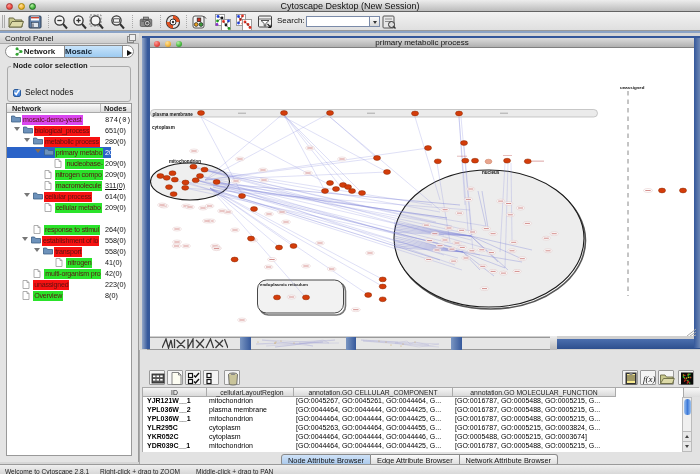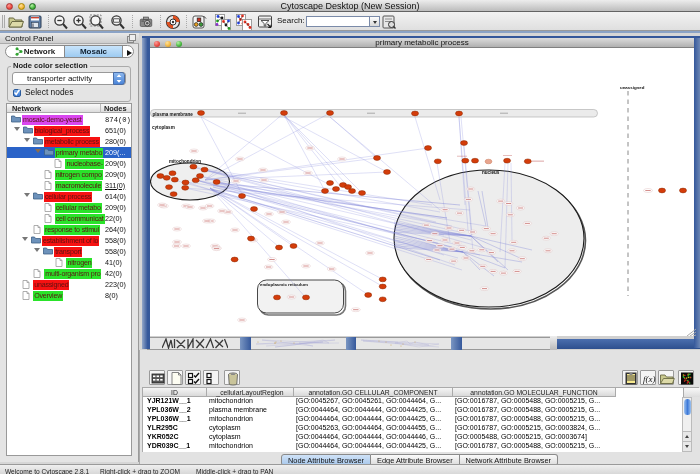--- a/index.html
+++ b/index.html
@@ -137,38 +137,29 @@
   </div>
 
   <div class="abs" style="left:5px;top:12px;width:129px;height:13px;background:#fff;border:1px solid #8a8a8a;border-radius:7px;overflow:hidden;">
     <div class="abs" style="left:0;top:0;width:58px;height:13px;font-size:8px;font-weight:bold;line-height:12px;text-align:center;color:#222;">
       <svg width="8" height="9" viewBox="0 0 8 9" style="vertical-align:-1.5px;margin-right:1px;">
           <circle cx="2" cy="1.8" r="1.5" fill="#3a3"></circle>
           <circle cx="6" cy="4.5" r="1.5" fill="#3a3"></circle>
           <circle cx="2" cy="7.2" r="1.5" fill="#3a3"></circle>
           <path d="M2 1.8 L6 4.5 L2 7.2" stroke="#383" fill="none" stroke-width="0.7"></path>
         </svg>Network</div>
-    <div class="abs" style="left:58px;top:0;width:58px;height:13px;background:#addafc;background:linear-gradient(#c8e4fb,#95c6ef);font-size:8px;font-weight:bold;line-height:12px;text-align:center;color:#123;border-left:1px solid #8a8a8a;">Mosaic</div>
+    <div class="abs" style="left:58px;top:0;width:58px;height:13px;background:#addafc;background:linear-gradient(#c8e4fb,#95c6ef);font-size:8px;font-weight:bold;line-height:12px;text-align:left;color:#123;border-left:1px solid #8a8a8a;">Mosaic</div>
     <div class="abs" style="left:116px;top:0;width:13px;height:13px;border-left:1px solid #8a8a8a;">
       <div style="width:0;height:0;margin:3.5px 0 0 4px;border-top:3px solid transparent;border-bottom:3px solid transparent;border-left:5px solid #111;"></div>
     </div>
   </div>
 
   <div class="abs" style="left:7px;top:33px;width:124px;height:36px;border:1px solid #aaa;border-radius:3px;"></div>
   <div class="abs" style="left:11px;top:29px;background:#e4e4e4;padding:0 2px;font-size:7.6px;font-weight:bold;color:#222;">Node color selection</div>
 
-  <div class="abs" style="left:12px;top:39px;width:114px;height:13px;background:#fff;border:1px solid #999;border-radius:3px;">
-    <span style="font-size:8px;line-height:12px;margin-left:14px;color:#111;">transporter activity</span>
-    <div class="abs" style="right:0;top:-1px;width:12px;height:13px;background:linear-gradient(#8db8ee,#4a84d8);border:1px solid #4a6ea8;border-radius:0 3px 3px 0;">
-      <svg width="10" height="11" viewBox="0 0 10 11">
-          <path d="M5 1.2 L7.4 4 L2.6 4 Z" fill="#fff"></path>
-          <path d="M5 9.8 L7.4 7 L2.6 7 Z" fill="#fff"></path>
-        </svg>
-    </div>
-  </div>
 
   <div class="abs" style="left:13px;top:56px;width:8px;height:8px;background:linear-gradient(#7fb2ec,#3b78d6);border:1px solid #2a5a9a;border-radius:2px;">
     <svg width="8" height="9" viewBox="0 0 8 9" style="position:absolute;left:-1px;top:-2px">
         <path d="M1.5 4.5 L3.2 6.5 L6.5 1.5" fill="none" stroke="#fff" stroke-width="1.4"></path>
       </svg>
   </div>
   <div class="abs" style="left:25px;top:55px;font-size:8.4px;color:#111;">Select nodes</div>
 
   <div class="abs" style="left:6px;top:70px;width:126px;height:353px;background:#fff;border:1px solid #999;">
     <div class="abs" style="left:0;top:0;width:124px;height:9px;background:linear-gradient(#fafafa,#dcdcdc);border-bottom:1px solid #aaa;">
@@ -193,21 +184,21 @@
           <span style="position:absolute;left:98px;top:0.5px;color:#111;font-size:7.2px;line-height:10px;">651(0)</span>
         </div>
         <div style="position:absolute;left:0;top:32px;width:124px;height:11px;">
           <span style="position:absolute;left:17px;top:2px;width:0;height:0;border-left:3.2px solid transparent;border-right:3.2px solid transparent;border-top:4.2px solid #777;"></span>
           <span style="position:absolute;left:26px;top:1px;"><svg width="10" height="8" viewBox="0 0 10 8" style="vertical-align:-1px">
               <path d="M0.5 2 L0.5 7 L9.5 7 L9.5 2.5 L4.5 2.5 L3.5 1 L0.5 1 Z" fill="#6d92bb" stroke="#3c5f86" stroke-width="0.8"></path>
             </svg></span>
           <span style="position:absolute;left:37px;top:0.5px;background:#f71212;color:#5c1212;font-size:7.1px;line-height:10px;padding:0 1px;white-space:nowrap;letter-spacing:-0.2px;">metabolic process</span>
           <span style="position:absolute;left:98px;top:0.5px;color:#111;font-size:7.2px;line-height:10px;">280(0)</span>
         </div>
-        <div style="position:absolute;left:0;top:43px;width:124px;height:11px;background:#2a63c8;">
+        <div style="position:absolute;left:0;top:43px;width:104px;height:11px;background:#2a63c8;">
           <span style="position:absolute;left:27.700000000000003px;top:2px;width:0;height:0;border-left:3.2px solid transparent;border-right:3.2px solid transparent;border-top:4.2px solid #8a6d4f;"></span>
           <span style="position:absolute;left:36.7px;top:1px;"><svg width="10" height="8" viewBox="0 0 10 8" style="vertical-align:-1px">
               <path d="M0.5 2 L0.5 7 L9.5 7 L9.5 2.5 L4.5 2.5 L3.5 1 L0.5 1 Z" fill="#6d92bb" stroke="#3c5f86" stroke-width="0.8"></path>
             </svg></span>
           <span style="position:absolute;left:47.7px;top:0.5px;background:#2ae32a;color:#5c1212;font-size:7.1px;line-height:10px;padding:0 1px;white-space:nowrap;letter-spacing:-0.2px;">primary metabo</span>
           <span style="position:absolute;left:98px;top:0.5px;color:#fff;font-size:7.2px;line-height:10px;">209(...</span>
         </div>
         <div style="position:absolute;left:0;top:54px;width:124px;height:11px;">
           <span style="position:absolute;left:47.4px;top:1px;"><svg width="8" height="9" viewBox="0 0 8 9" style="vertical-align:-1px">
               <path d="M1 0.5 L5 0.5 L7 2.5 L7 8.5 L1 8.5 Z" fill="#ffffff" stroke="#9a9a9a" stroke-width="0.8"></path>
@@ -240,28 +231,20 @@
           <span style="position:absolute;left:37px;top:0.5px;background:#f71212;color:#5c1212;font-size:7.1px;line-height:10px;padding:0 1px;white-space:nowrap;letter-spacing:-0.2px;">cellular process</span>
           <span style="position:absolute;left:98px;top:0.5px;color:#111;font-size:7.2px;line-height:10px;">614(0)</span>
         </div>
         <div style="position:absolute;left:0;top:98px;width:124px;height:11px;">
           <span style="position:absolute;left:36.7px;top:1px;"><svg width="8" height="9" viewBox="0 0 8 9" style="vertical-align:-1px">
               <path d="M1 0.5 L5 0.5 L7 2.5 L7 8.5 L1 8.5 Z" fill="#ffffff" stroke="#9a9a9a" stroke-width="0.8"></path>
               <path d="M5 0.5 L5 2.5 L7 2.5" fill="none" stroke="#9a9a9a" stroke-width="0.8"></path>
             </svg></span>
           <span style="position:absolute;left:47.7px;top:0.5px;background:#2ae32a;color:#5c1212;font-size:7.1px;line-height:10px;padding:0 1px;white-space:nowrap;letter-spacing:-0.2px;">cellular metabo</span>
           <span style="position:absolute;left:98px;top:0.5px;color:#111;font-size:7.2px;line-height:10px;">209(0)</span>
-        </div>
-        <div style="position:absolute;left:0;top:109px;width:124px;height:11px;">
-          <span style="position:absolute;left:36.7px;top:1px;"><svg width="8" height="9" viewBox="0 0 8 9" style="vertical-align:-1px">
-              <path d="M1 0.5 L5 0.5 L7 2.5 L7 8.5 L1 8.5 Z" fill="#ffffff" stroke="#9a9a9a" stroke-width="0.8"></path>
-              <path d="M5 0.5 L5 2.5 L7 2.5" fill="none" stroke="#9a9a9a" stroke-width="0.8"></path>
-            </svg></span>
-          <span style="position:absolute;left:47.7px;top:0.5px;background:#2ae32a;color:#5c1212;font-size:7.1px;line-height:10px;padding:0 1px;white-space:nowrap;letter-spacing:-0.2px;">cell communicat</span>
-          <span style="position:absolute;left:98px;top:0.5px;color:#111;font-size:7.2px;line-height:10px;">22(0)</span>
         </div>
         <div style="position:absolute;left:0;top:120px;width:124px;height:11px;">
           <span style="position:absolute;left:26px;top:1px;"><svg width="8" height="9" viewBox="0 0 8 9" style="vertical-align:-1px">
               <path d="M1 0.5 L5 0.5 L7 2.5 L7 8.5 L1 8.5 Z" fill="#ffffff" stroke="#9a9a9a" stroke-width="0.8"></path>
               <path d="M5 0.5 L5 2.5 L7 2.5" fill="none" stroke="#9a9a9a" stroke-width="0.8"></path>
             </svg></span>
           <span style="position:absolute;left:37px;top:0.5px;background:#2ae32a;color:#5c1212;font-size:7.1px;line-height:10px;padding:0 1px;white-space:nowrap;letter-spacing:-0.2px;">response to stimul</span>
           <span style="position:absolute;left:98px;top:0.5px;color:#111;font-size:7.2px;line-height:10px;">264(0)</span>
         </div>
         <div style="position:absolute;left:0;top:131px;width:124px;height:11px;">

